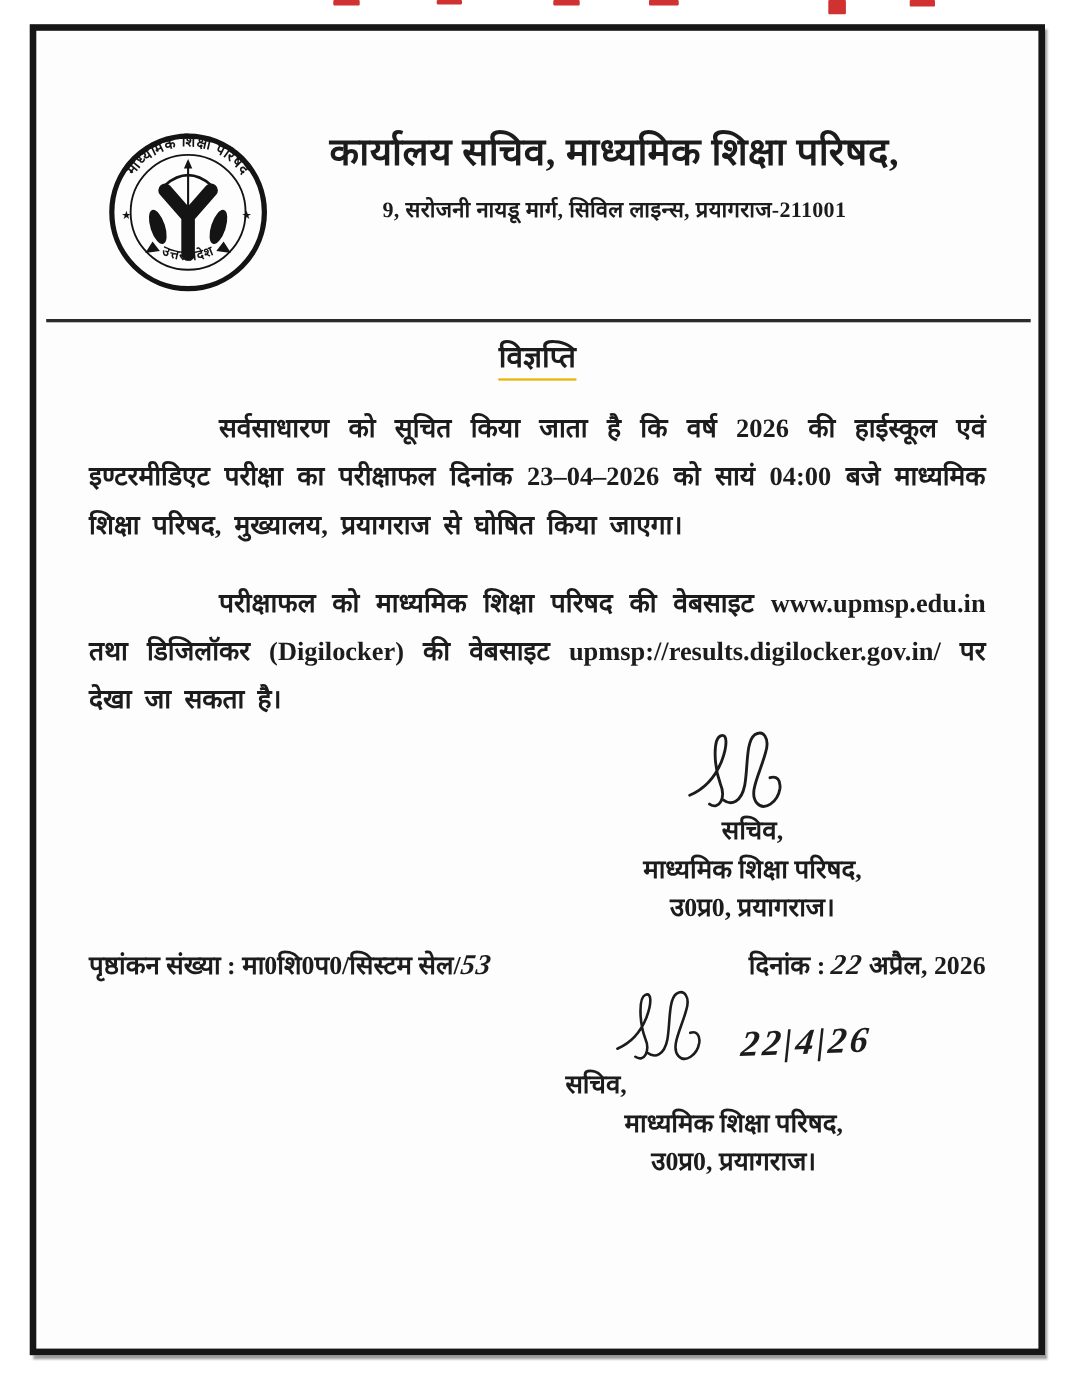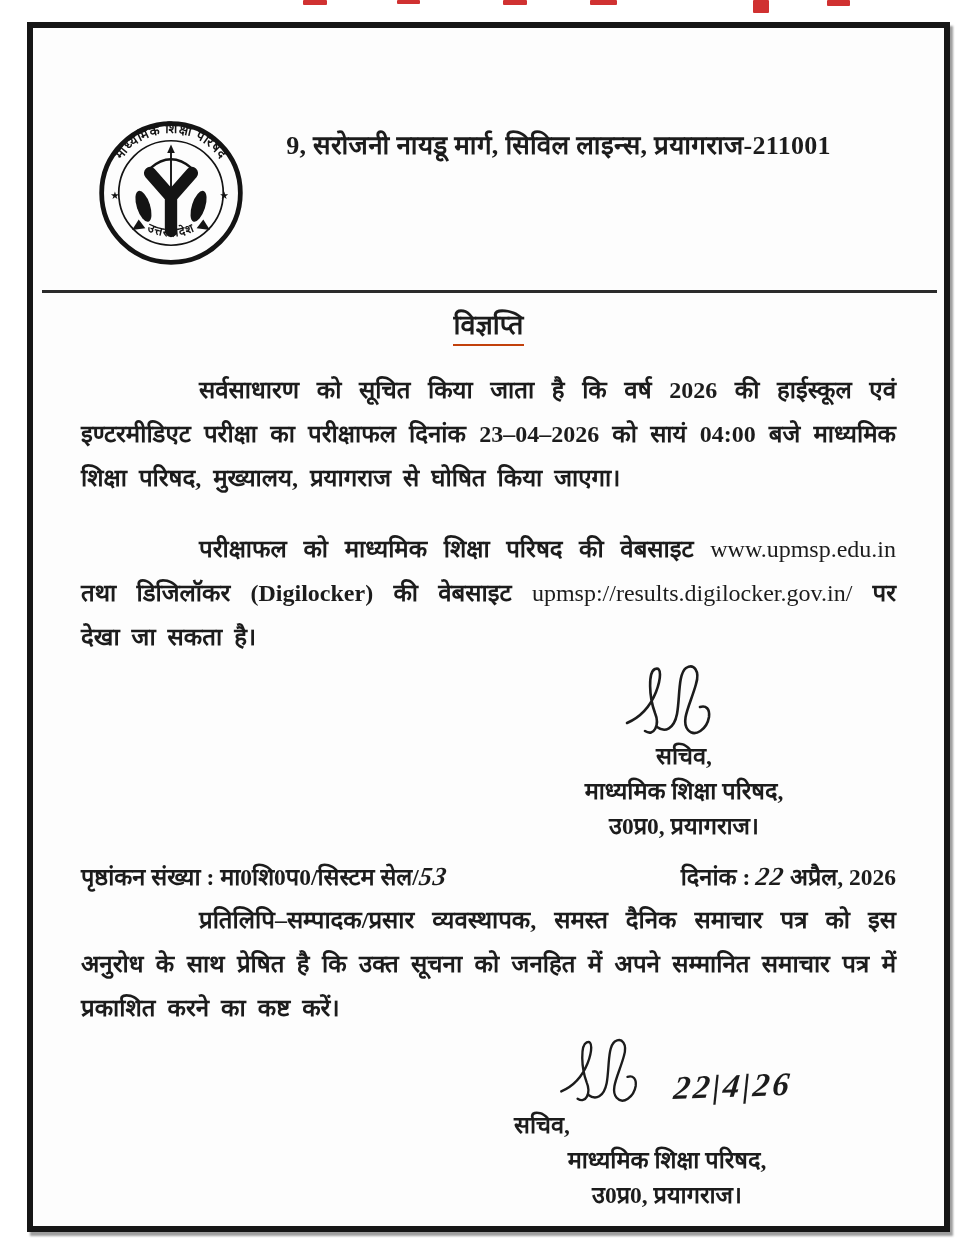--- a/index.html
+++ b/index.html
@@ -17,38 +17,38 @@
     position:absolute;left:27px;top:22px;width:923px;height:1210px;
     box-sizing:border-box;border:6px solid #161616;background:#fdfdfd;
     box-shadow:3px 4px 2px rgba(40,40,40,.45);
     padding:0 48px;overflow:hidden;
   }
 
   .letterhead{display:flex;align-items:flex-start;margin-top:86px;}
   .seal{width:152px;height:158px;flex:0 0 auto;margin-left:14px;}
   .org{flex:1;text-align:center;padding:0 36px 0 10px;}
   .org-line{font-size:35px;font-weight:700;line-height:50px;letter-spacing:.5px;}
-  .address{font-size:26px;font-weight:700;margin-top:12px;letter-spacing:.3px;}
+  .address{font-size:20px;font-weight:700;margin-top:12px;letter-spacing:.3px;}
 
   .rule{border:none;border-top:3px solid #2b2b2b;margin:18px -41px 0 -39px;}
 
   .title-wrap{text-align:center;margin-top:12px;}
   .title{
     display:inline-block;font-size:27px;font-weight:700;
-    border-bottom:2px solid #c2410c;padding-bottom:2px;
+    border-bottom:2px solid #eab308;padding-bottom:2px;
   }
 
   .body-para{
     font-size:24px;font-weight:700;line-height:44px;
     text-align:justify;word-spacing:6px;margin:0;
   }
   .p1{margin-top:22px;text-indent:118px;}
   .p2{margin-top:27px;text-indent:118px;}
   .pcopy{margin-top:6px;text-indent:118px;}
-  .latin{font-weight:400;}
+  .latin{font-weight:700;}
 
   .sig-block{text-align:center;font-size:23.5px;font-weight:700;line-height:35px;}
   .sig1{width:300px;margin:2px 62px 0 auto;}
   .sig-ink{display:block;margin:0 auto -12px auto;}
   .sig2{width:330px;margin:0 64px 0 auto;}
   .sig2-row{display:flex;align-items:flex-end;justify-content:flex-start;margin-bottom:-14px;}
   .sig-ink2{flex:0 0 auto;margin-left:52px;}
   .hand-date{
     font-size:33px;font-style:italic;font-weight:700;letter-spacing:3px;
     transform:skewX(-8deg) rotate(-2deg);display:inline-block;margin:0 0 18px 2px;
@@ -107,20 +107,21 @@
           <g fill="#141414">
             <ellipse cx="51" cy="94" rx="7" ry="17" transform="rotate(-18 51 94)"></ellipse>
             <path d="M46,108 l-7,11 l14,-2 z"></path>
             <ellipse cx="109" cy="94" rx="7" ry="17" transform="rotate(18 109 94)"></ellipse>
             <path d="M114,108 l7,11 l-14,-2 z"></path>
           </g>
         </g>
       </svg>
     </div>
     <div class="org">
+      <div class="org-line">कार्यालय सचिव, माध्यमिक शिक्षा परिषद,</div>
       <div class="address">9, सरोजनी नायडू मार्ग, सिविल लाइन्स, प्रयागराज-211001</div>
     </div>
   </header>
 
   <hr class="rule">
 
   <div class="title-wrap">
     <span class="title">विज्ञप्ति</span>
   </div>
 
@@ -136,21 +137,20 @@
     <div>सचिव,</div>
     <div>माध्यमिक शिक्षा परिषद,</div>
     <div>उ0प्र0, प्रयागराज।</div>
   </div>
 
   <div class="endorse-row">
     <div><span>पृष्ठांकन संख्या : मा0शि0प0/सिस्टम सेल/</span><span class="hand">53</span></div>
     <div><span>दिनांक : </span><span class="hand">22</span><span> अप्रैल, 2026</span></div>
   </div>
 
-  <p class="body-para pcopy">प्रतिलिपि–सम्पादक/प्रसार व्यवस्थापक, समस्त दैनिक समाचार पत्र को इस अनुरोध के साथ प्रेषित है कि उक्त सूचना को जनहित में अपने सम्मानित समाचार पत्र में प्रकाशित करने का कष्ट करें।</p>
 
   <div class="sig-block sig2">
     <div class="sig2-row">
       <svg class="sig-ink2" width="118" height="92" viewBox="0 0 130 90">
         <path d="M8,62 C22,56 31,46 37,31 C42,18 43,5 36,8 C29,11 30,36 36,52 C41,64 35,76 26,70" fill="none" stroke="#1c1c1c" stroke-width="2.6" stroke-linecap="round"></path>
         <path d="M38,66 C46,72 55,68 58,53 C61,37 59,13 67,7 C75,2 81,10 77,23 C72,42 61,60 69,69 C76,77 88,68 90,56 C91,48 87,44 81,46" fill="none" stroke="#1c1c1c" stroke-width="2.6" stroke-linecap="round"></path>
       </svg>
       <span class="hand-date">22|4|26</span>
     </div>
     <div class="left-line">सचिव,</div>

